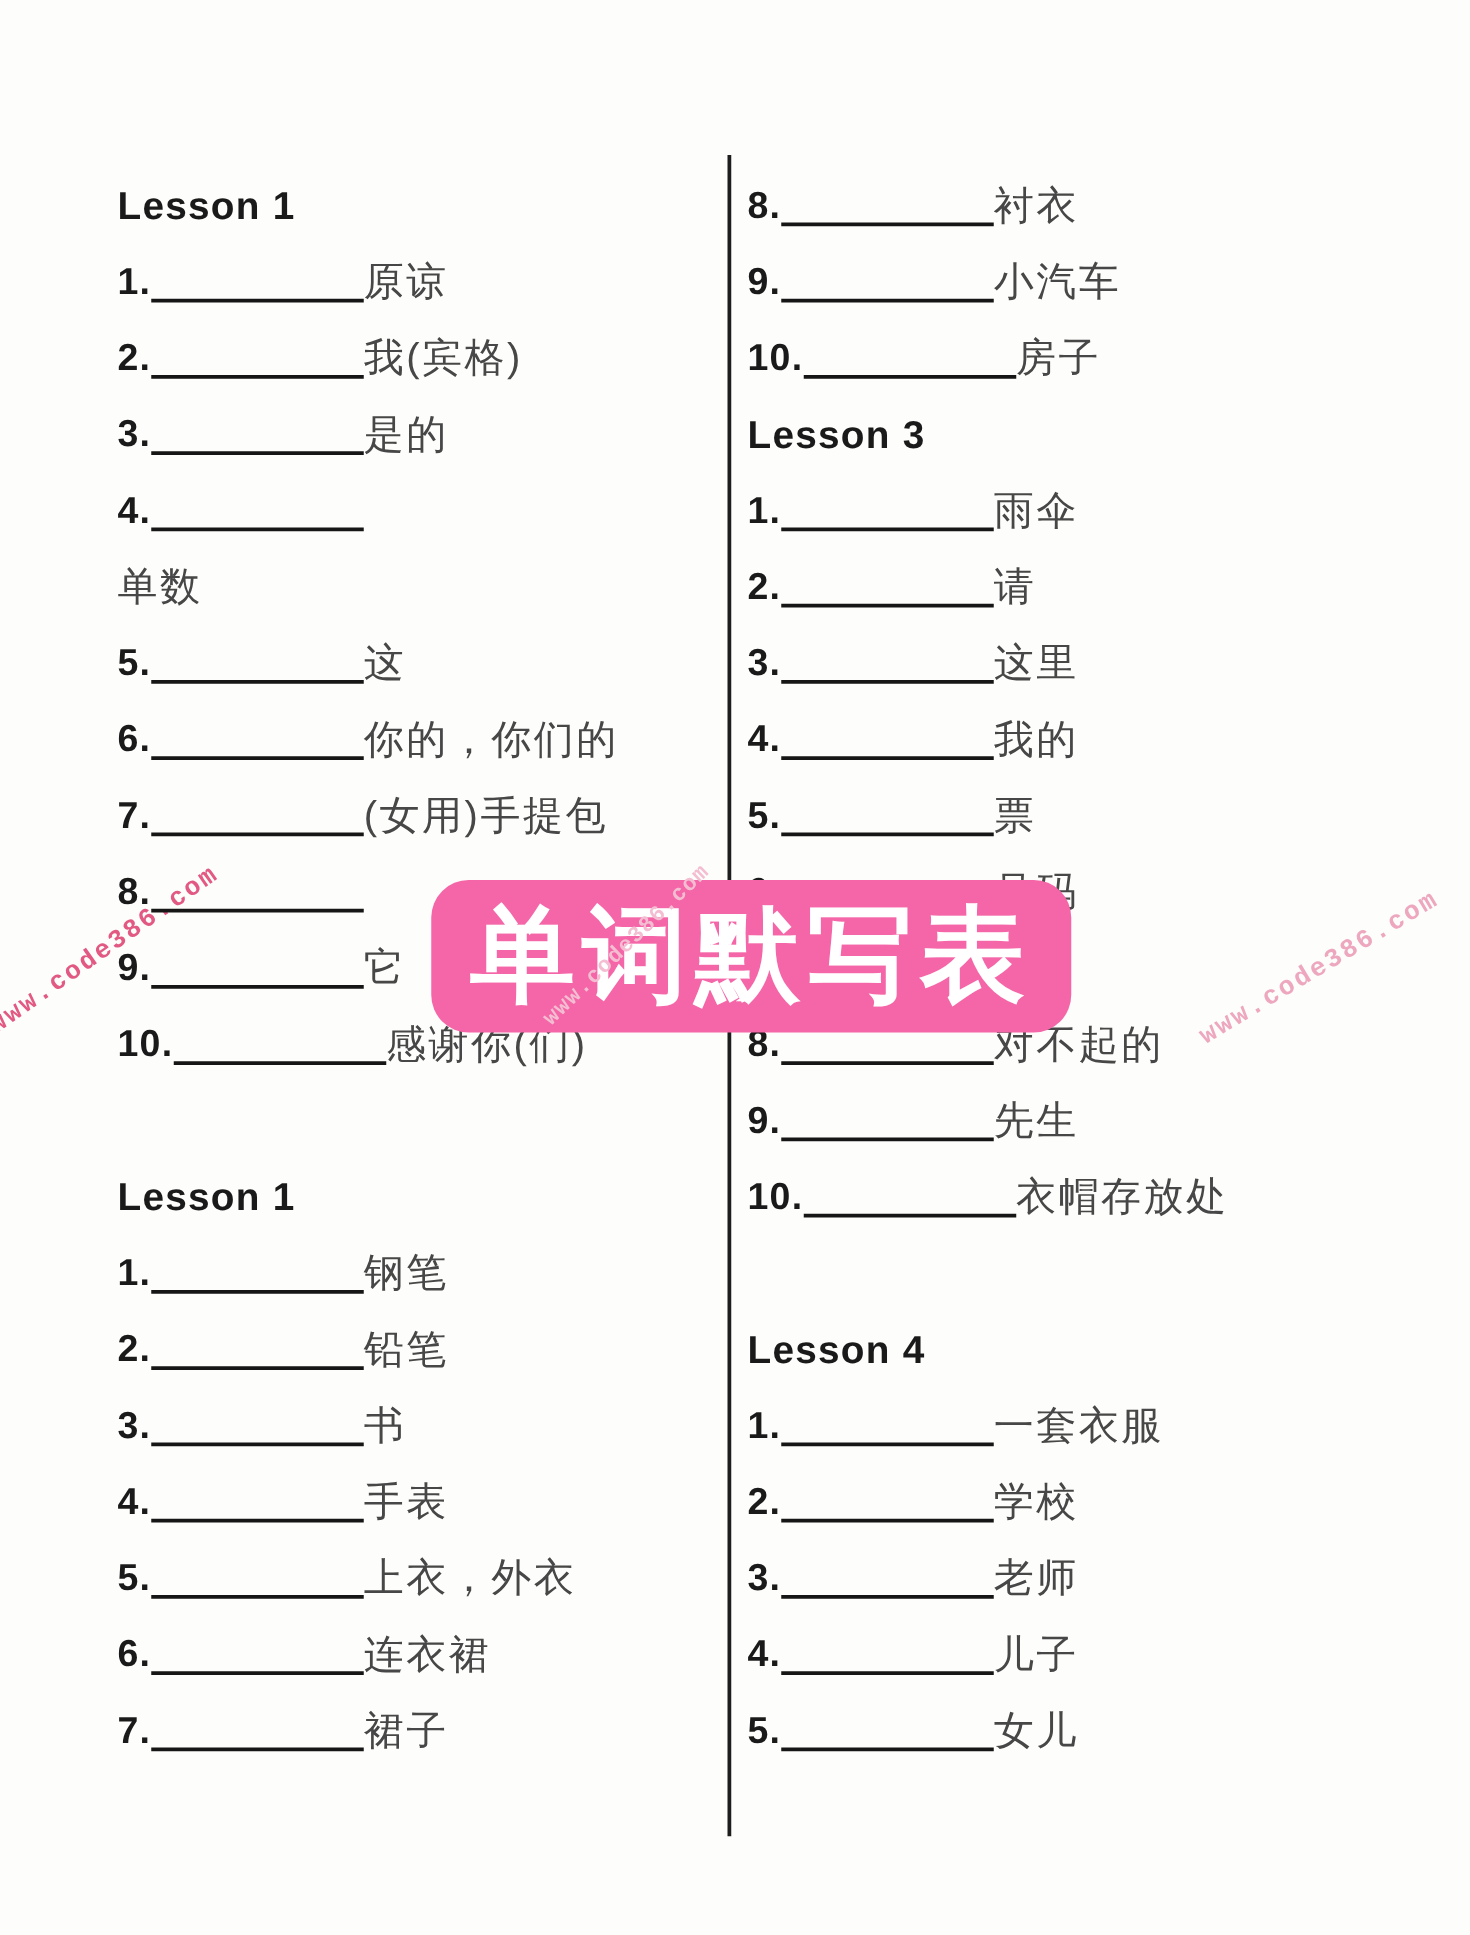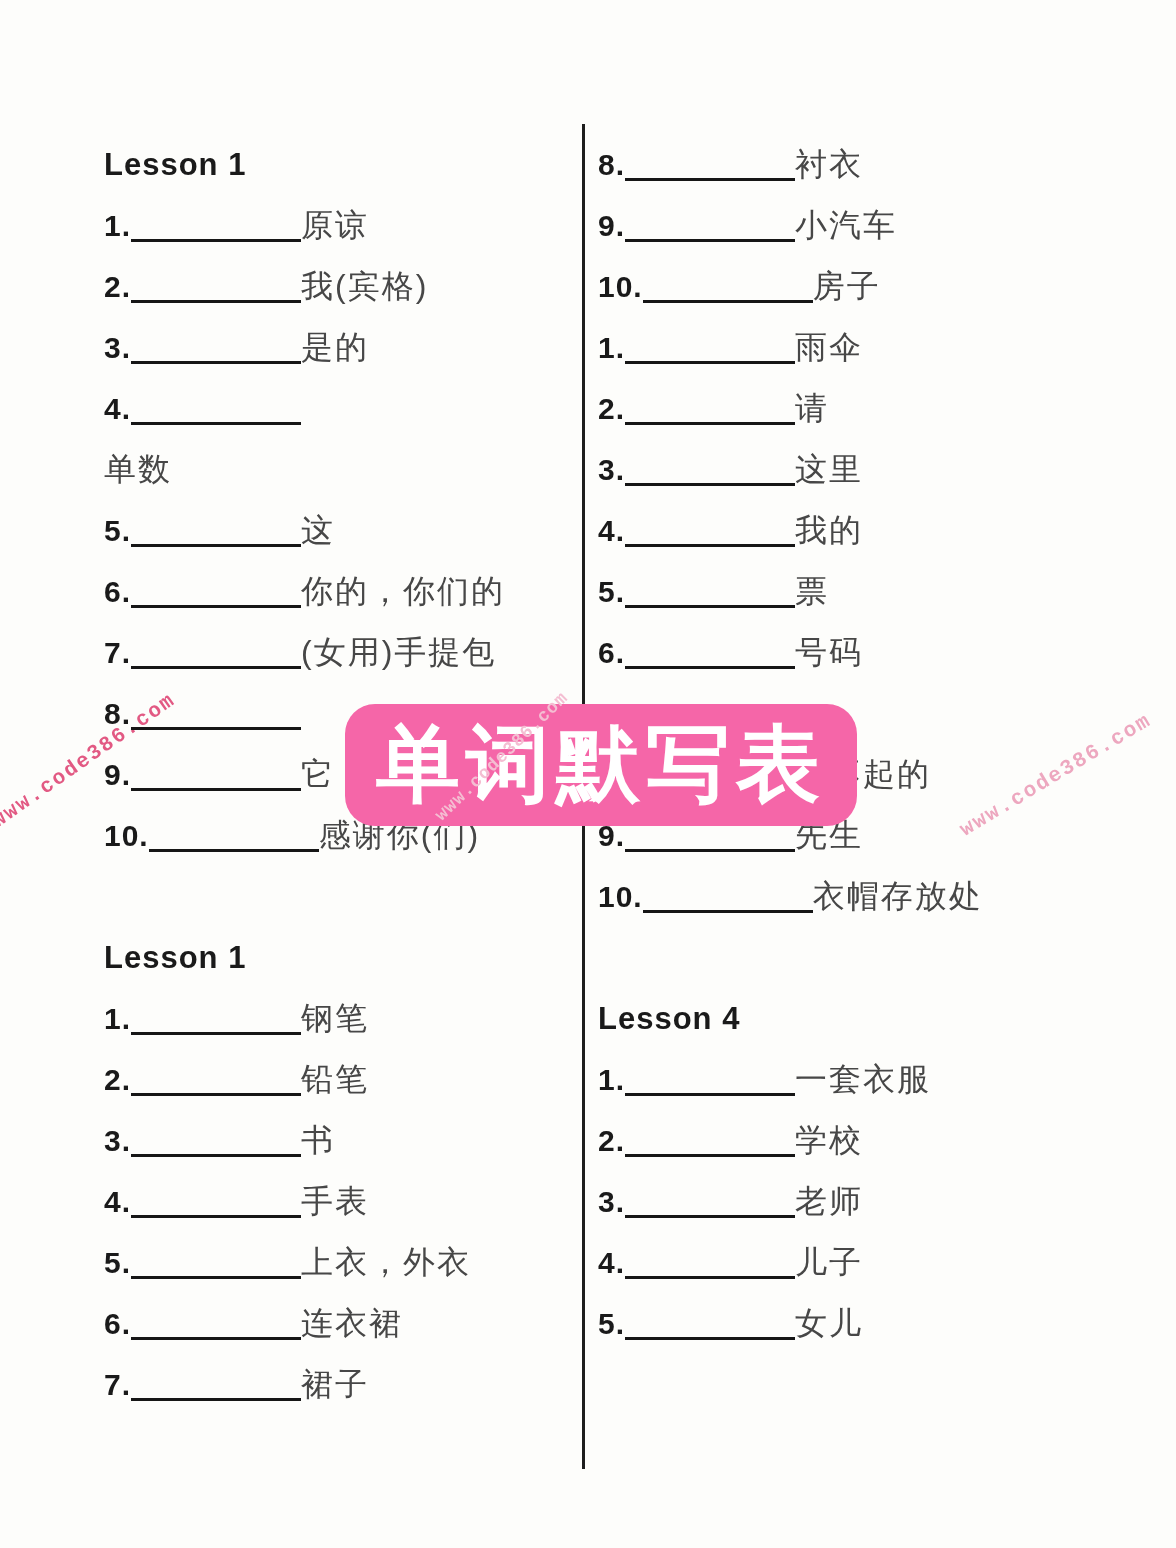--- a/index.html
+++ b/index.html
@@ -4,21 +4,21 @@
 <style>
   html,body{margin:0;padding:0;}
   body{
     width:1176px;height:1548px;
     background:#fdfdfb;
     font-family:"Liberation Sans",sans-serif;
     position:relative;overflow:hidden;
   }
   .page{position:absolute;inset:0;}
   .col{position:absolute;top:134px;width:482px;z-index:2;}
-  .col-left{left:104px;}
+  .col-left{left:94px;}
   .col-right{left:598px;}
   .row{height:61px;display:flex;align-items:center;white-space:nowrap;}
   .heading{font-size:31px;font-weight:bold;color:#1a1a1a;letter-spacing:1px;}
   .num{font-size:30px;font-weight:bold;color:#1a1a1a;letter-spacing:1px;flex:none;}
   .blank{width:170px;height:30px;border-bottom:3px solid #161616;flex:none;align-self:center;}
   .hint{font-size:32px;color:#474747;letter-spacing:2px;}
   .divider{position:absolute;left:582px;top:124px;width:3px;height:1345px;background:#1d1d1d;z-index:2;}
   .banner{
     position:absolute;left:345px;top:704px;width:512px;height:122px;
     border-radius:30px;display:flex;align-items:center;justify-content:center;z-index:3;
@@ -145,20 +145,23 @@
         <span class="num">9.</span>
         <span class="blank"></span>
         <span class="hint">小汽车</span>
       </div>
       <div class="row">
         <span class="num">10.</span>
         <span class="blank"></span>
         <span class="hint">房子</span>
       </div>
       <div class="row">
+        <span class="heading">Lesson 3</span>
+      </div>
+      <div class="row">
         <span class="num">1.</span>
         <span class="blank"></span>
         <span class="hint">雨伞</span>
       </div>
       <div class="row">
         <span class="num">2.</span>
         <span class="blank"></span>
         <span class="hint">请</span>
       </div>
       <div class="row">

